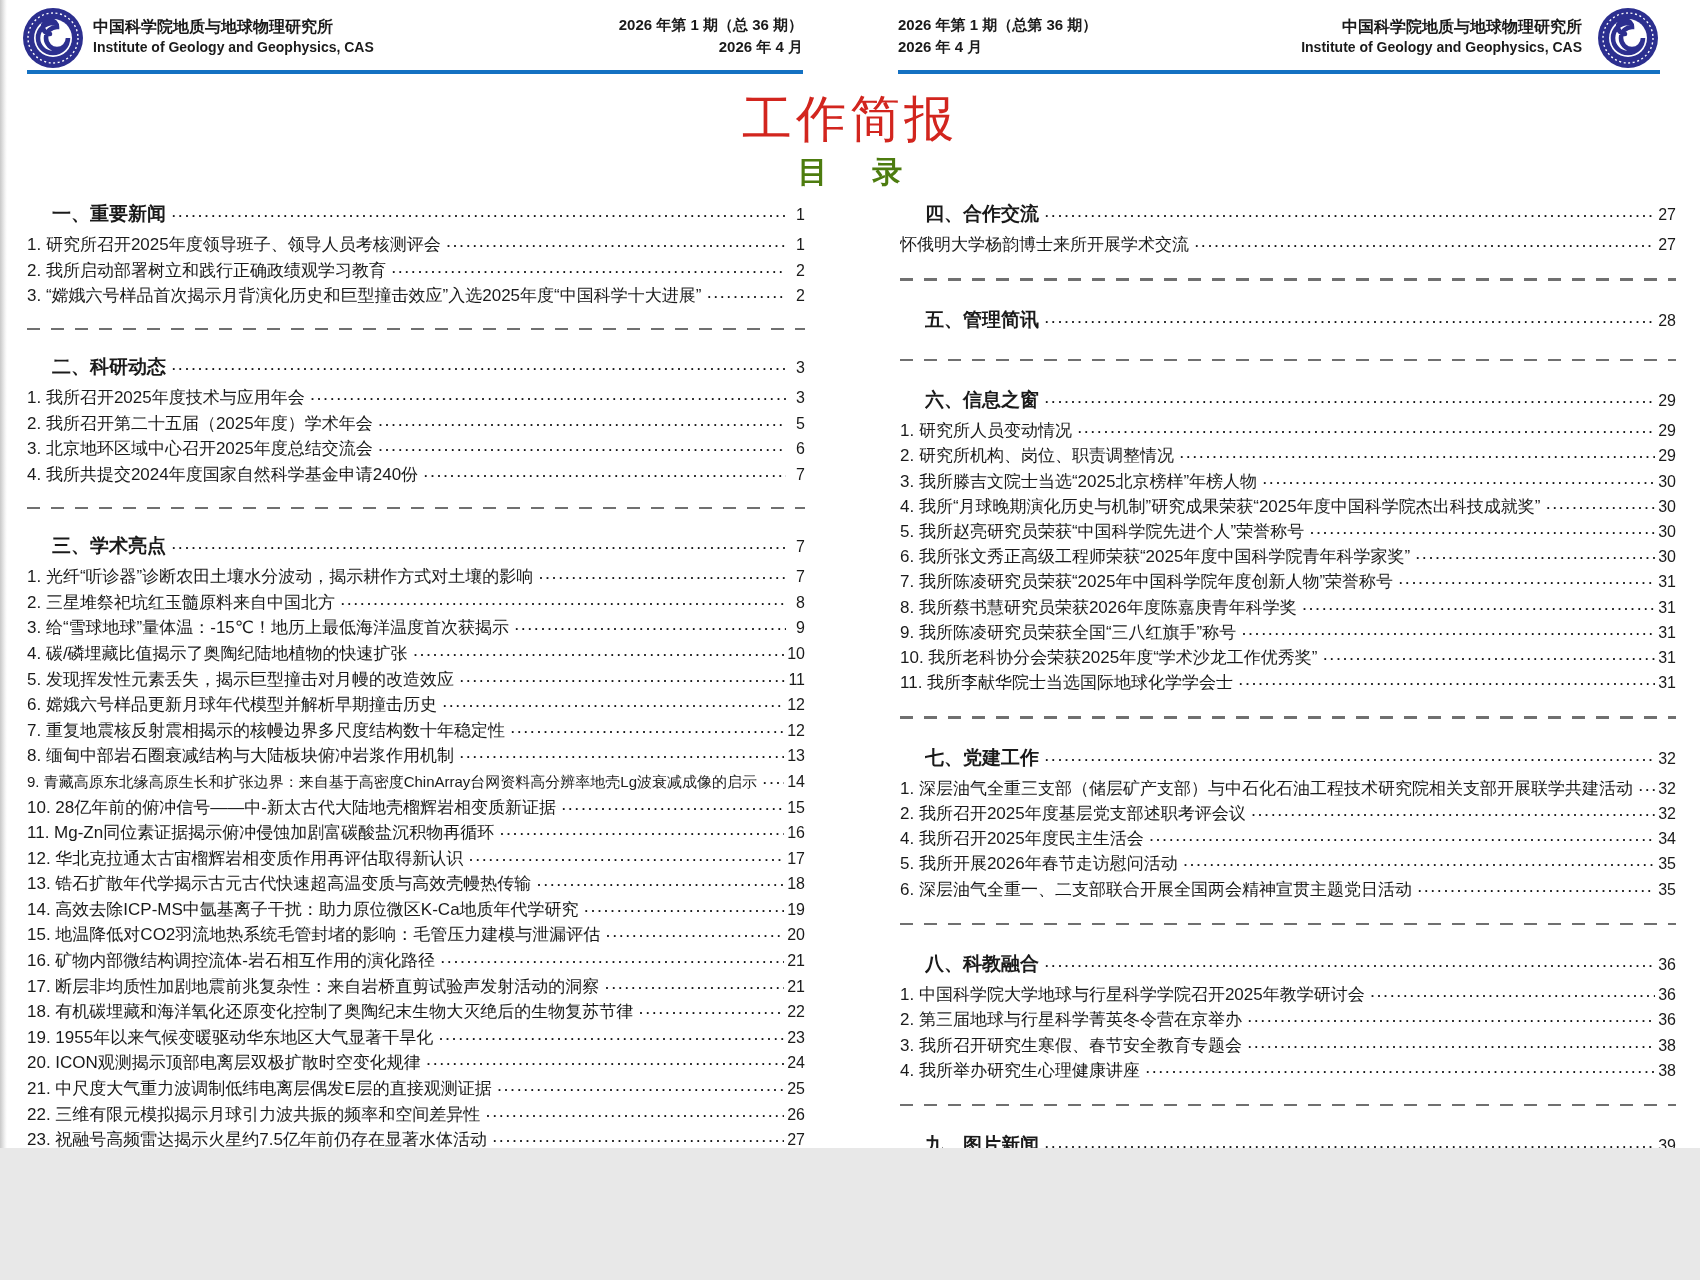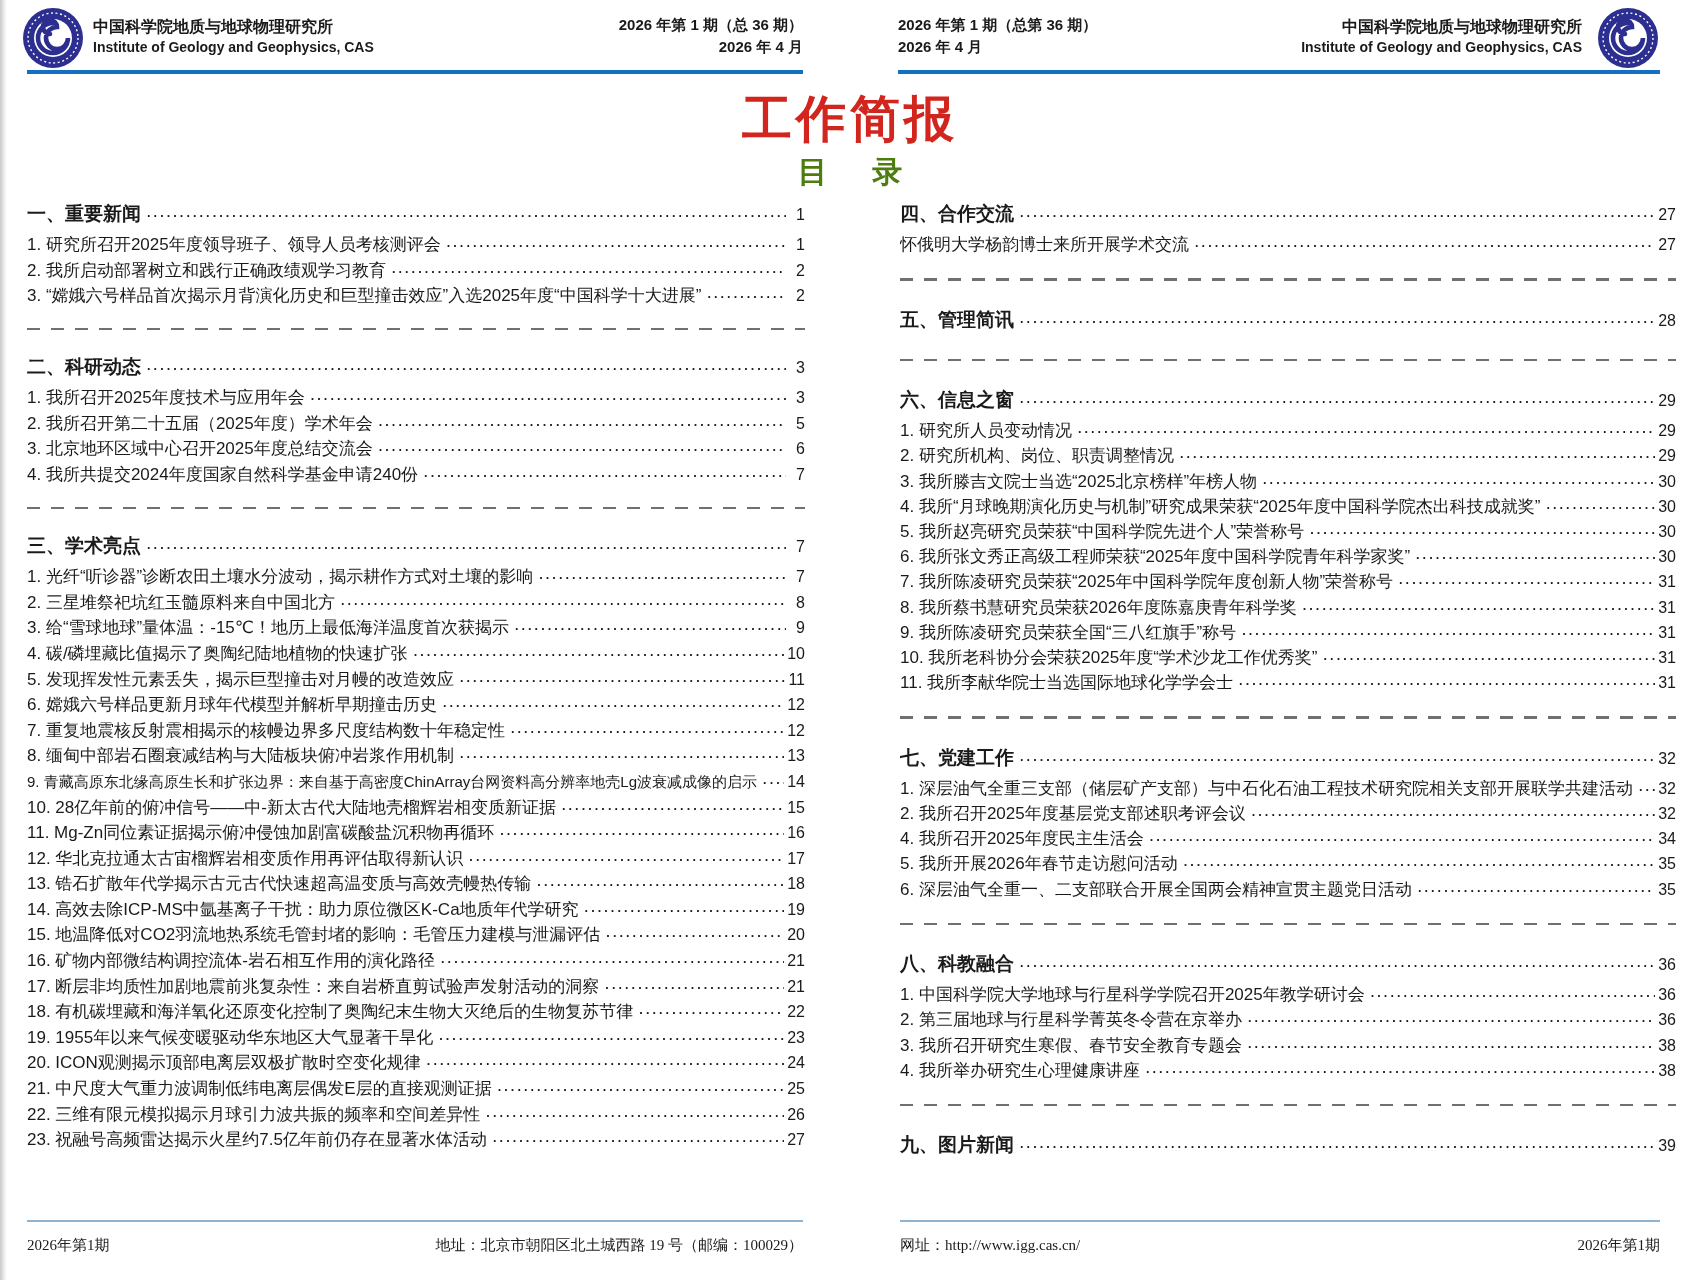--- a/index.html
+++ b/index.html
@@ -1,17 +1,17 @@
 <!DOCTYPE html>
 <html><head>
 <meta charset="utf-8">
 <style>
   html,body{margin:0;padding:0;background:#e8e8e8;}
   #sheet{
-    position:relative;width:1700px;height:1280px;background:#fff;
+    position:relative;width:1700px;height:1148px;background:#fff;
     font-family:"Liberation Sans","DejaVu Sans",sans-serif;color:#1a1a1a;overflow:hidden;
   }
   #sheet::before{ 
     content:"";position:absolute;left:0;top:0;width:7px;height:100%;
     background:linear-gradient(90deg,#c9c9c9,#f2f2f2 70%,#fff);
   }
   
   .hdr{position:absolute;top:0;height:78px;}
   .hdr-left{left:27px;width:776px;}
   .hdr-right{left:898px;width:762px;}
@@ -24,34 +24,34 @@
   .hdr-right .issue{position:absolute;left:0;top:14px;text-align:left;}
   .hdr-right .org{position:absolute;right:78px;top:16px;text-align:right;}
   .blue-rule{position:absolute;left:0;top:70px;width:100%;height:4px;background:#1471c2;}
   .logo{position:absolute;top:6px;width:64px;height:64px;}
   .hdr-left .logo{left:-6px;}
   .hdr-right .logo{right:0;}
   
   .main-title{
     position:absolute;left:0;top:86px;width:100%;text-align:center;
     font-family:"Liberation Serif","DejaVu Serif",serif;
-    font-size:50px;font-weight:bold;color:#d2251e;letter-spacing:4px;
+    font-size:50px;font-weight:normal;color:#d2251e;letter-spacing:4px;
   }
   .toc-title{
     position:absolute;left:0;top:152px;width:100%;text-align:center;
     font-size:30px;font-weight:bold;letter-spacing:18px;text-indent:18px;color:#4d7c0f;
   }
   
   .col{position:absolute;top:196px;}
   #col-left{left:27px;width:778px;}
   #col-right{left:900px;width:776px;}
   .row{display:flex;align-items:baseline;white-space:nowrap;}
   .row.item{height:25.6px;line-height:25.6px;font-size:17px;}
   #col-right .row.item{height:25.2px;line-height:25.2px;}
-  .row.head{height:36px;line-height:36px;font-size:19px;font-weight:bold;}
+  .row.head{height:36px;line-height:36px;font-size:19px;font-weight:bold;margin-left:25px;}
   .label{flex:0 1 auto;min-width:0;overflow:hidden;padding-right:3px;}
   .dots{flex:1 1 10px;overflow:hidden;min-width:8px;margin:0 3px;
         font-size:12.5px;letter-spacing:2.4px;color:#171717;font-weight:bold;}
   .dots::after{content:"································································································································································································";}
   .pg{flex:0 0 auto;min-width:16px;text-align:right;font-size:16px;font-weight:normal;}
   .divider{height:2.5px;margin:19px 0;
     background:repeating-linear-gradient(90deg,#707070 0 13px,transparent 13px 24px);}
   #col-right .divider{margin:21px 0;}
   
   .ftr{position:absolute;top:1220px;height:46px;font-size:15px;font-family:Liberation Serif, serif;}

